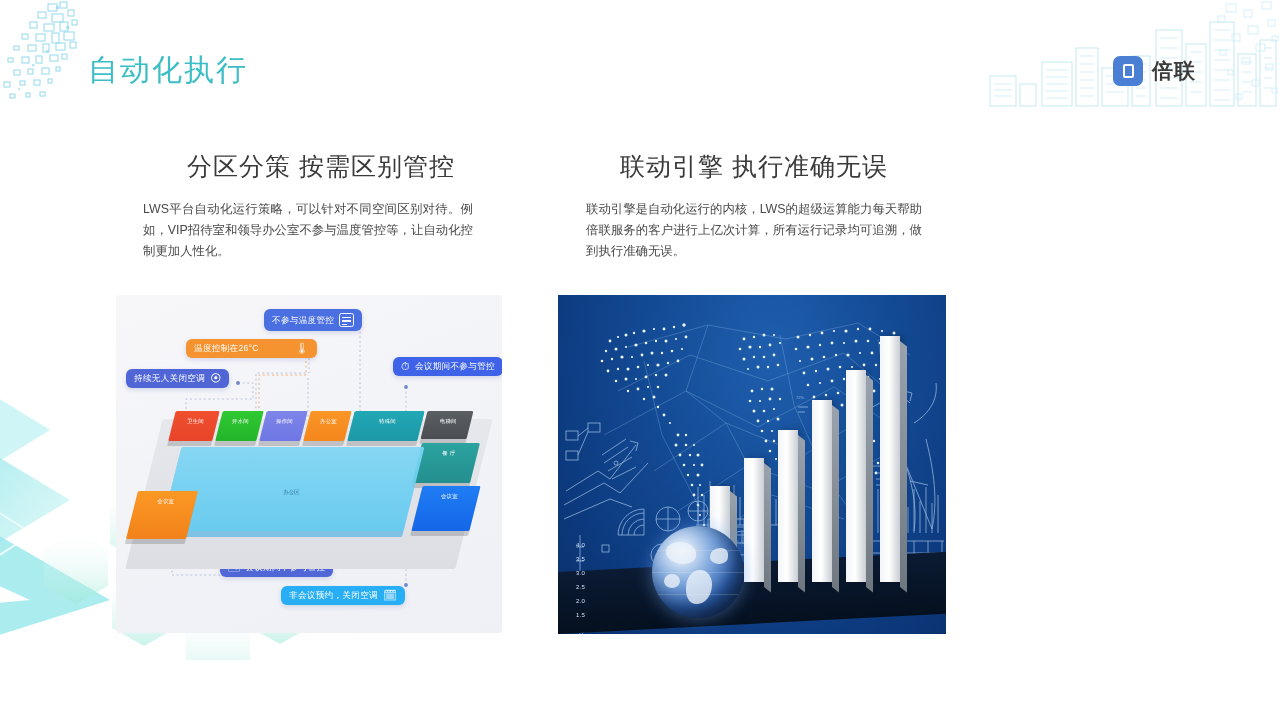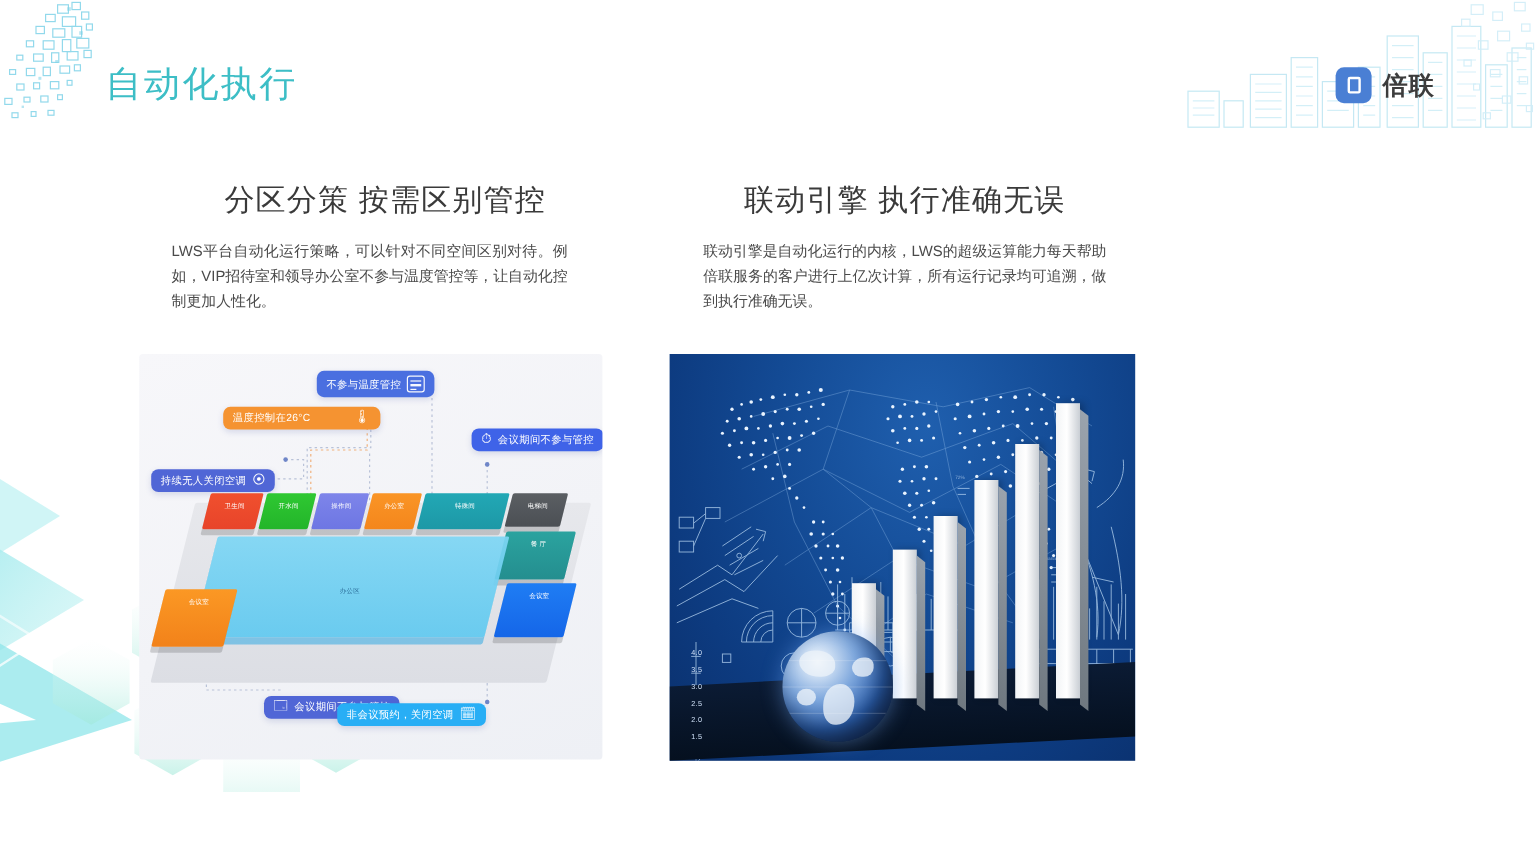--- a/index.html
+++ b/index.html
@@ -123,21 +123,21 @@
     position: absolute; left: 2px; right: 2px; height: 1.4px;
     background: rgba(255,255,255,.95); display:block;
   }
   .chip-ico i:nth-child(1){ top: 3px; }
   .chip-ico i:nth-child(2){ top: 6.3px; }
   .chip-ico i:nth-child(3){ top: 9.6px; right: 6px; }
 
   .c-blue   { background: #4a6fe0; }
   .c-orange { background: #f59331; }
   .c-cyan   { background: #28aef5; text-align: center; }
-  .c-indigo { background: #5066d6; margin-top: 22px; }
+  .c-indigo { background: #5066d6; }
   .c-royal  { background: #3f63e8; }
 
   
   .floor { position: absolute; left: 20px; top: 108px; width: 350px; height: 185px; }
   .base {
     position: absolute; left: 8px; top: 16px;
     width: 330px; height: 150px;
     background: linear-gradient(180deg,#e7e8ec 0%,#dcdee4 100%);
     transform: skewX(-14deg);
     border-radius: 2px;

